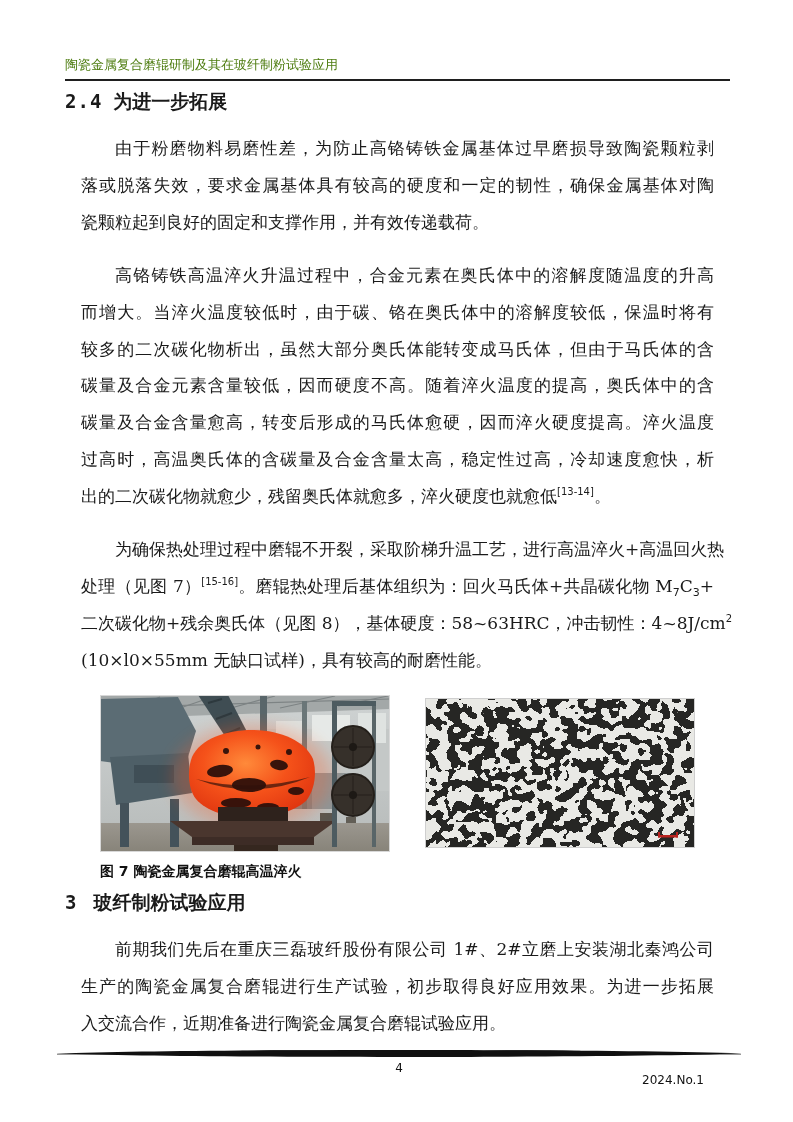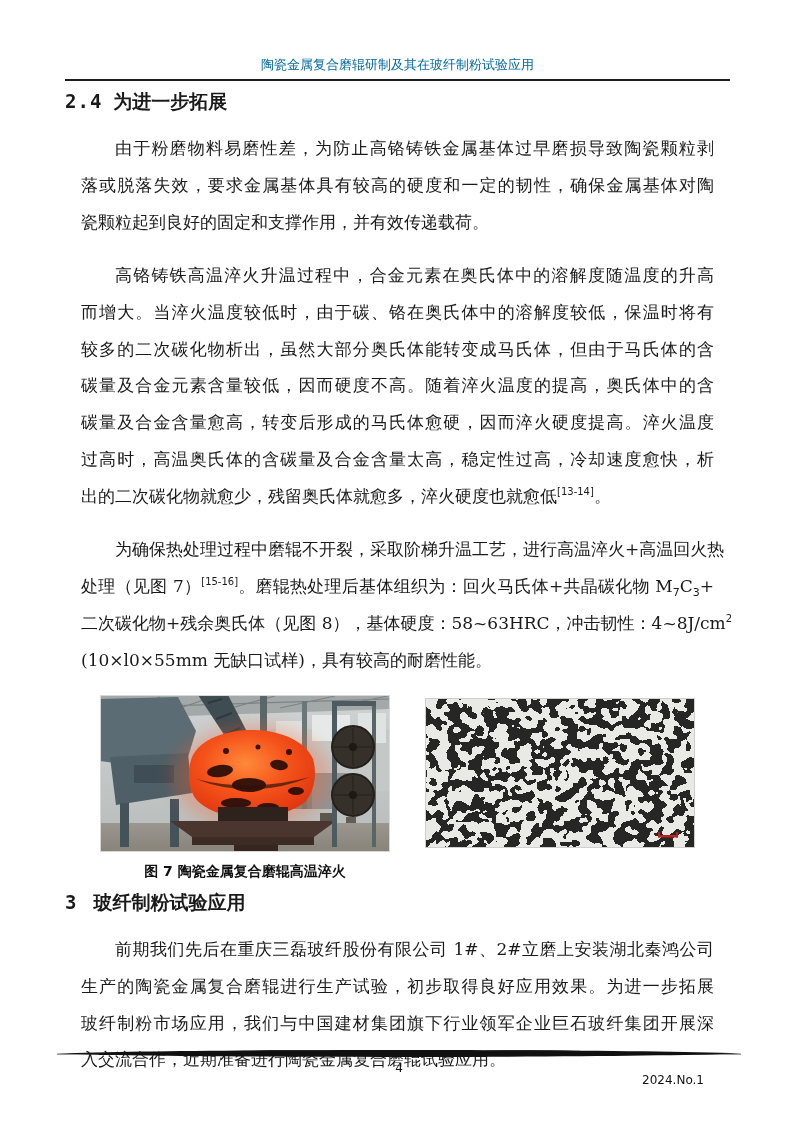--- a/index.html
+++ b/index.html
@@ -9,23 +9,22 @@
     margin:0 auto;
     background:#ffffff;
     color:#1a1a1a;
     font-family:"DejaVu Serif", serif;
     overflow:hidden;
     box-sizing:border-box;
     padding:57px 63px 0 65px;
   }
   
   .running-title {
-    text-align:center;
     font-size:13px;
-    color:#0369a1;
+    color:#4d7c0f;
     line-height:16px;
   }
   .header-rule {
     border-bottom:2px solid #1f1f1f;
     margin-top:6px;
   }
   
   .sec-heading {
     display:flex;
     align-items:baseline;
@@ -69,21 +68,21 @@
     line-height:0;
   }
   
   .figures-row {
     display:flex;
     justify-content:space-between;
     align-items:flex-start;
     padding:0 35px;
     margin-top:4px;
   }
-  .figure { display:flex; flex-direction:column; align-items:center; }
+  .figure { display:flex; flex-direction:column; align-items:flex-start; }
   .figure .img-wrap { line-height:0; }
   .fig7-img { width:290px; height:157px; }
   .fig8-img { width:270px; height:150px; margin-top:3px; }
   .fig-caption {
     font-family:"DejaVu Sans", sans-serif;
     font-weight:600;
     font-size:14px;
     line-height:18px;
     margin-top:10px;
     color:#111;
@@ -291,21 +290,20 @@
 
   <div class="sec-heading h3">
     <span class="sec-num">3</span>
     <span class="sec-title">玻纤制粉试验应用</span>
   </div>
 
   <div class="body-block" style="margin-top:6px;">
       <div class="para">
         <div class="line"><span>前期我们先后在重庆三磊玻纤股份有限公司 1#、2#立磨上安装湖北秦鸿公司</span></div>
         <div class="line"><span>生产的陶瓷金属复合磨辊进行生产试验，初步取得良好应用效果。为进一步拓展</span></div>
-        <div class="line"><span>玻纤制粉市场应用，我们与中国建材集团旗下行业领军企业巨石玻纤集团开展深</span></div>
         <div class="line last"><span>入交流合作，近期准备进行陶瓷金属复合磨辊试验应用。</span></div>
       </div>
     </div>
 
   <div class="footer">
     <svg class="footer-bar" viewBox="0 0 682 9" preserveAspectRatio="none">
       <path d="M0,4.5 C70,2.2 180,1.2 341,1.1 C500,1.2 612,2.2 682,4.5 C612,6.8 500,7.8 341,7.9 C180,7.8 70,6.8 0,4.5 Z" fill="#111"></path>
       <path d="M0,4.8 H682 V5.6 H0 Z" fill="#111" opacity="0.85"></path>
       <ellipse cx="240" cy="2.4" rx="60" ry="1.4" fill="#111" opacity="0.7"></ellipse>
       <ellipse cx="470" cy="2.4" rx="55" ry="1.4" fill="#111" opacity="0.7"></ellipse>

